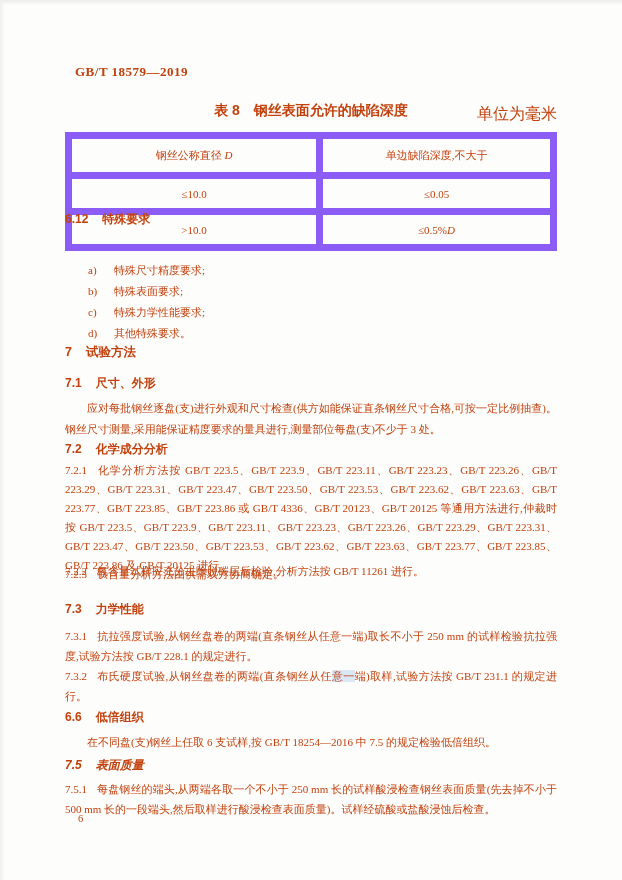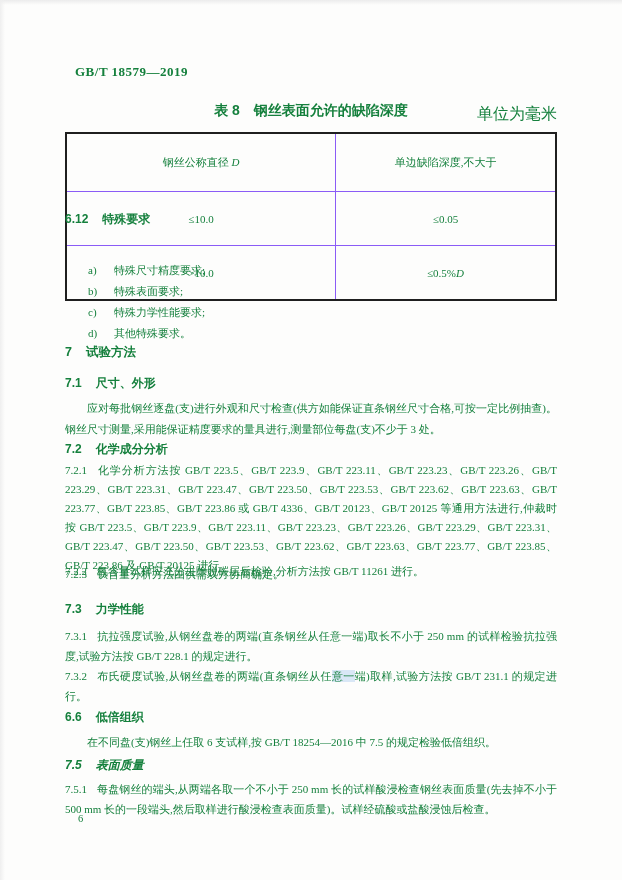--- a/index.html
+++ b/index.html
@@ -2,21 +2,21 @@
 <html><head>
 <meta charset="utf-8">
 <style>
   html,body{margin:0;padding:0;background:#ffffff;}
   .page{
     position:relative;
     width:622px;height:880px;
     background:#fdfdfc;
     overflow:hidden;
     font-family:"Liberation Serif","DejaVu Serif",serif;
-    color:#15803d;
+    color:#c2410c;
   }
   
   .edge-top{position:absolute;left:0;top:0;width:622px;height:5px;
     background:linear-gradient(to bottom,#ececec,rgba(255,255,255,0));}
   .edge-left{position:absolute;left:0;top:0;width:5px;height:880px;
     background:linear-gradient(to right,#efefef,rgba(255,255,255,0));}
 
   .doc-number{
     position:absolute;left:75px;top:64px;
     font-weight:bold;font-size:13px;letter-spacing:0.5px;
@@ -36,23 +36,23 @@
     font-size:16px;font-weight:normal;
     font-family:"Liberation Serif","DejaVu Serif",serif;
   }
 
   table.t8{
     position:absolute;left:65px;top:132px;width:492px;
     border-collapse:collapse;
     font-size:11px;
   }
   table.t8 td{
-    border:1px solid #8b5cf6;
+    border:7px solid #8b5cf6;
     text-align:center;vertical-align:middle;
-    padding:16px;
+    padding:4px;
   }
   table.t8 tr.hdr td{height:25px;}
   table.t8 tr.data td{height:21px;}
   table.t8{border:2px solid #1f1f1f;}
   table.t8 td.c1{width:236px;}
   .sym{font-style:italic;}
 
   .heading{
     position:absolute;left:65px;
     font-family:"Liberation Sans","DejaVu Sans",sans-serif;

